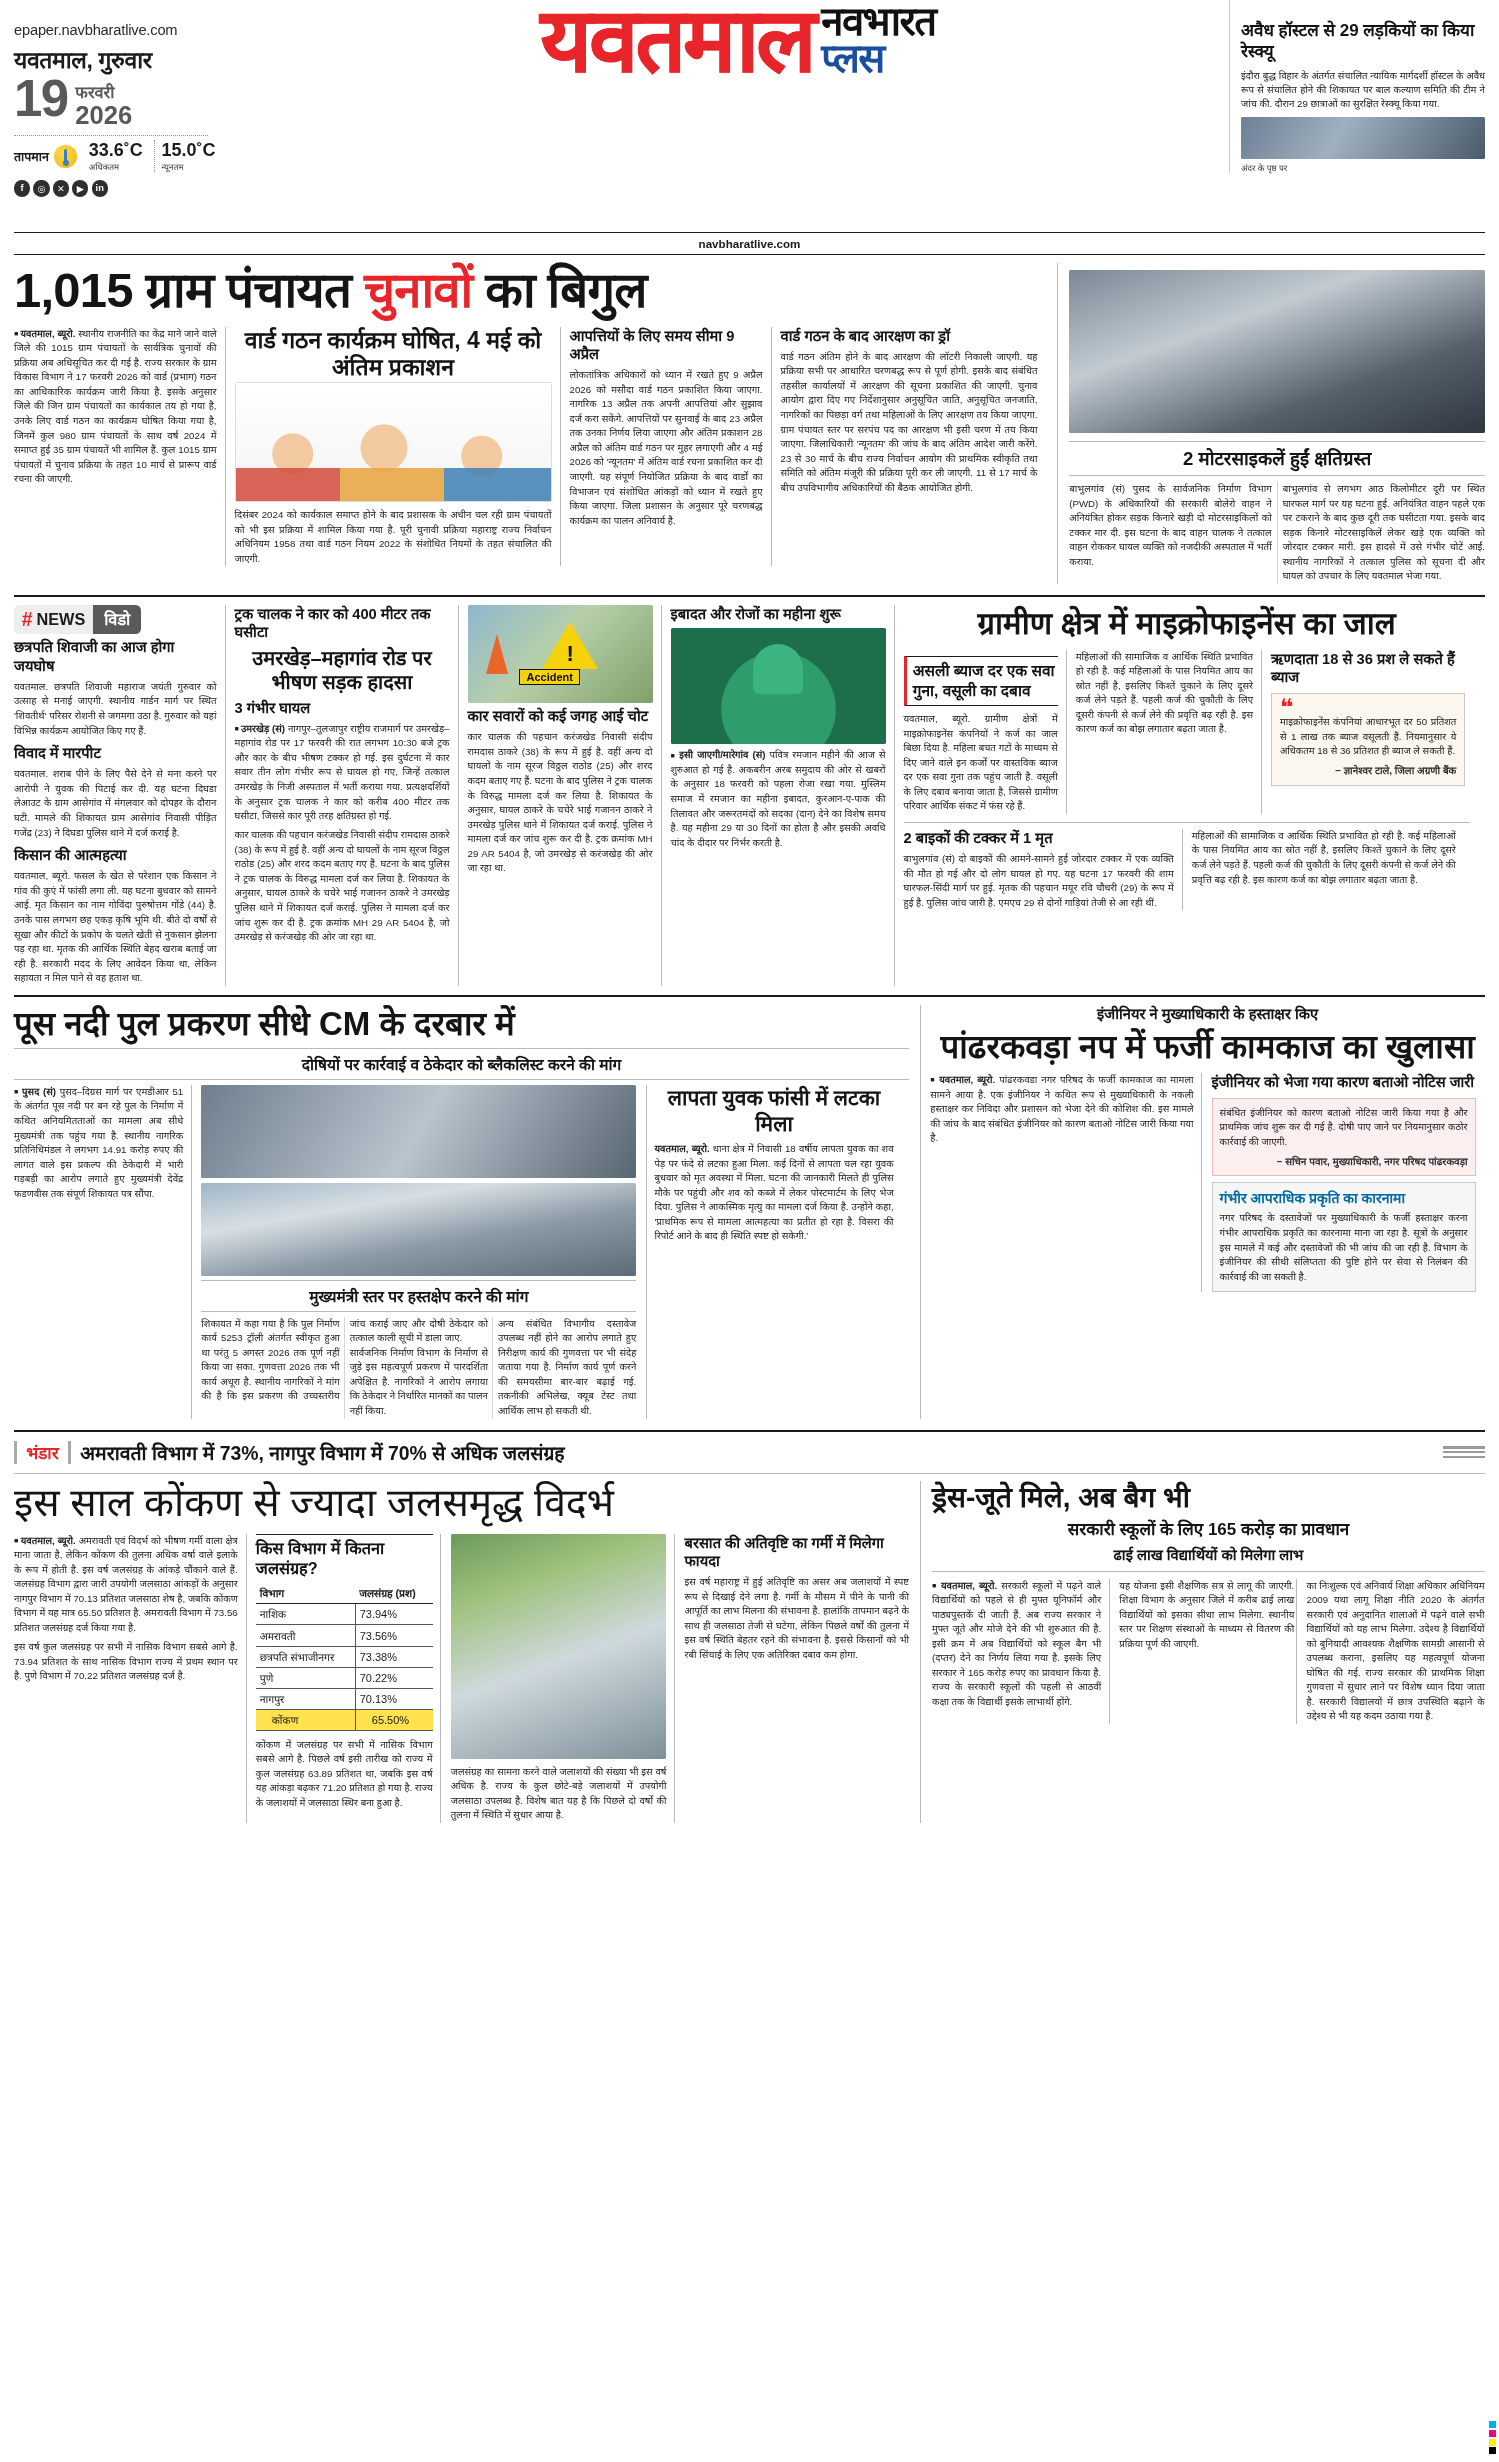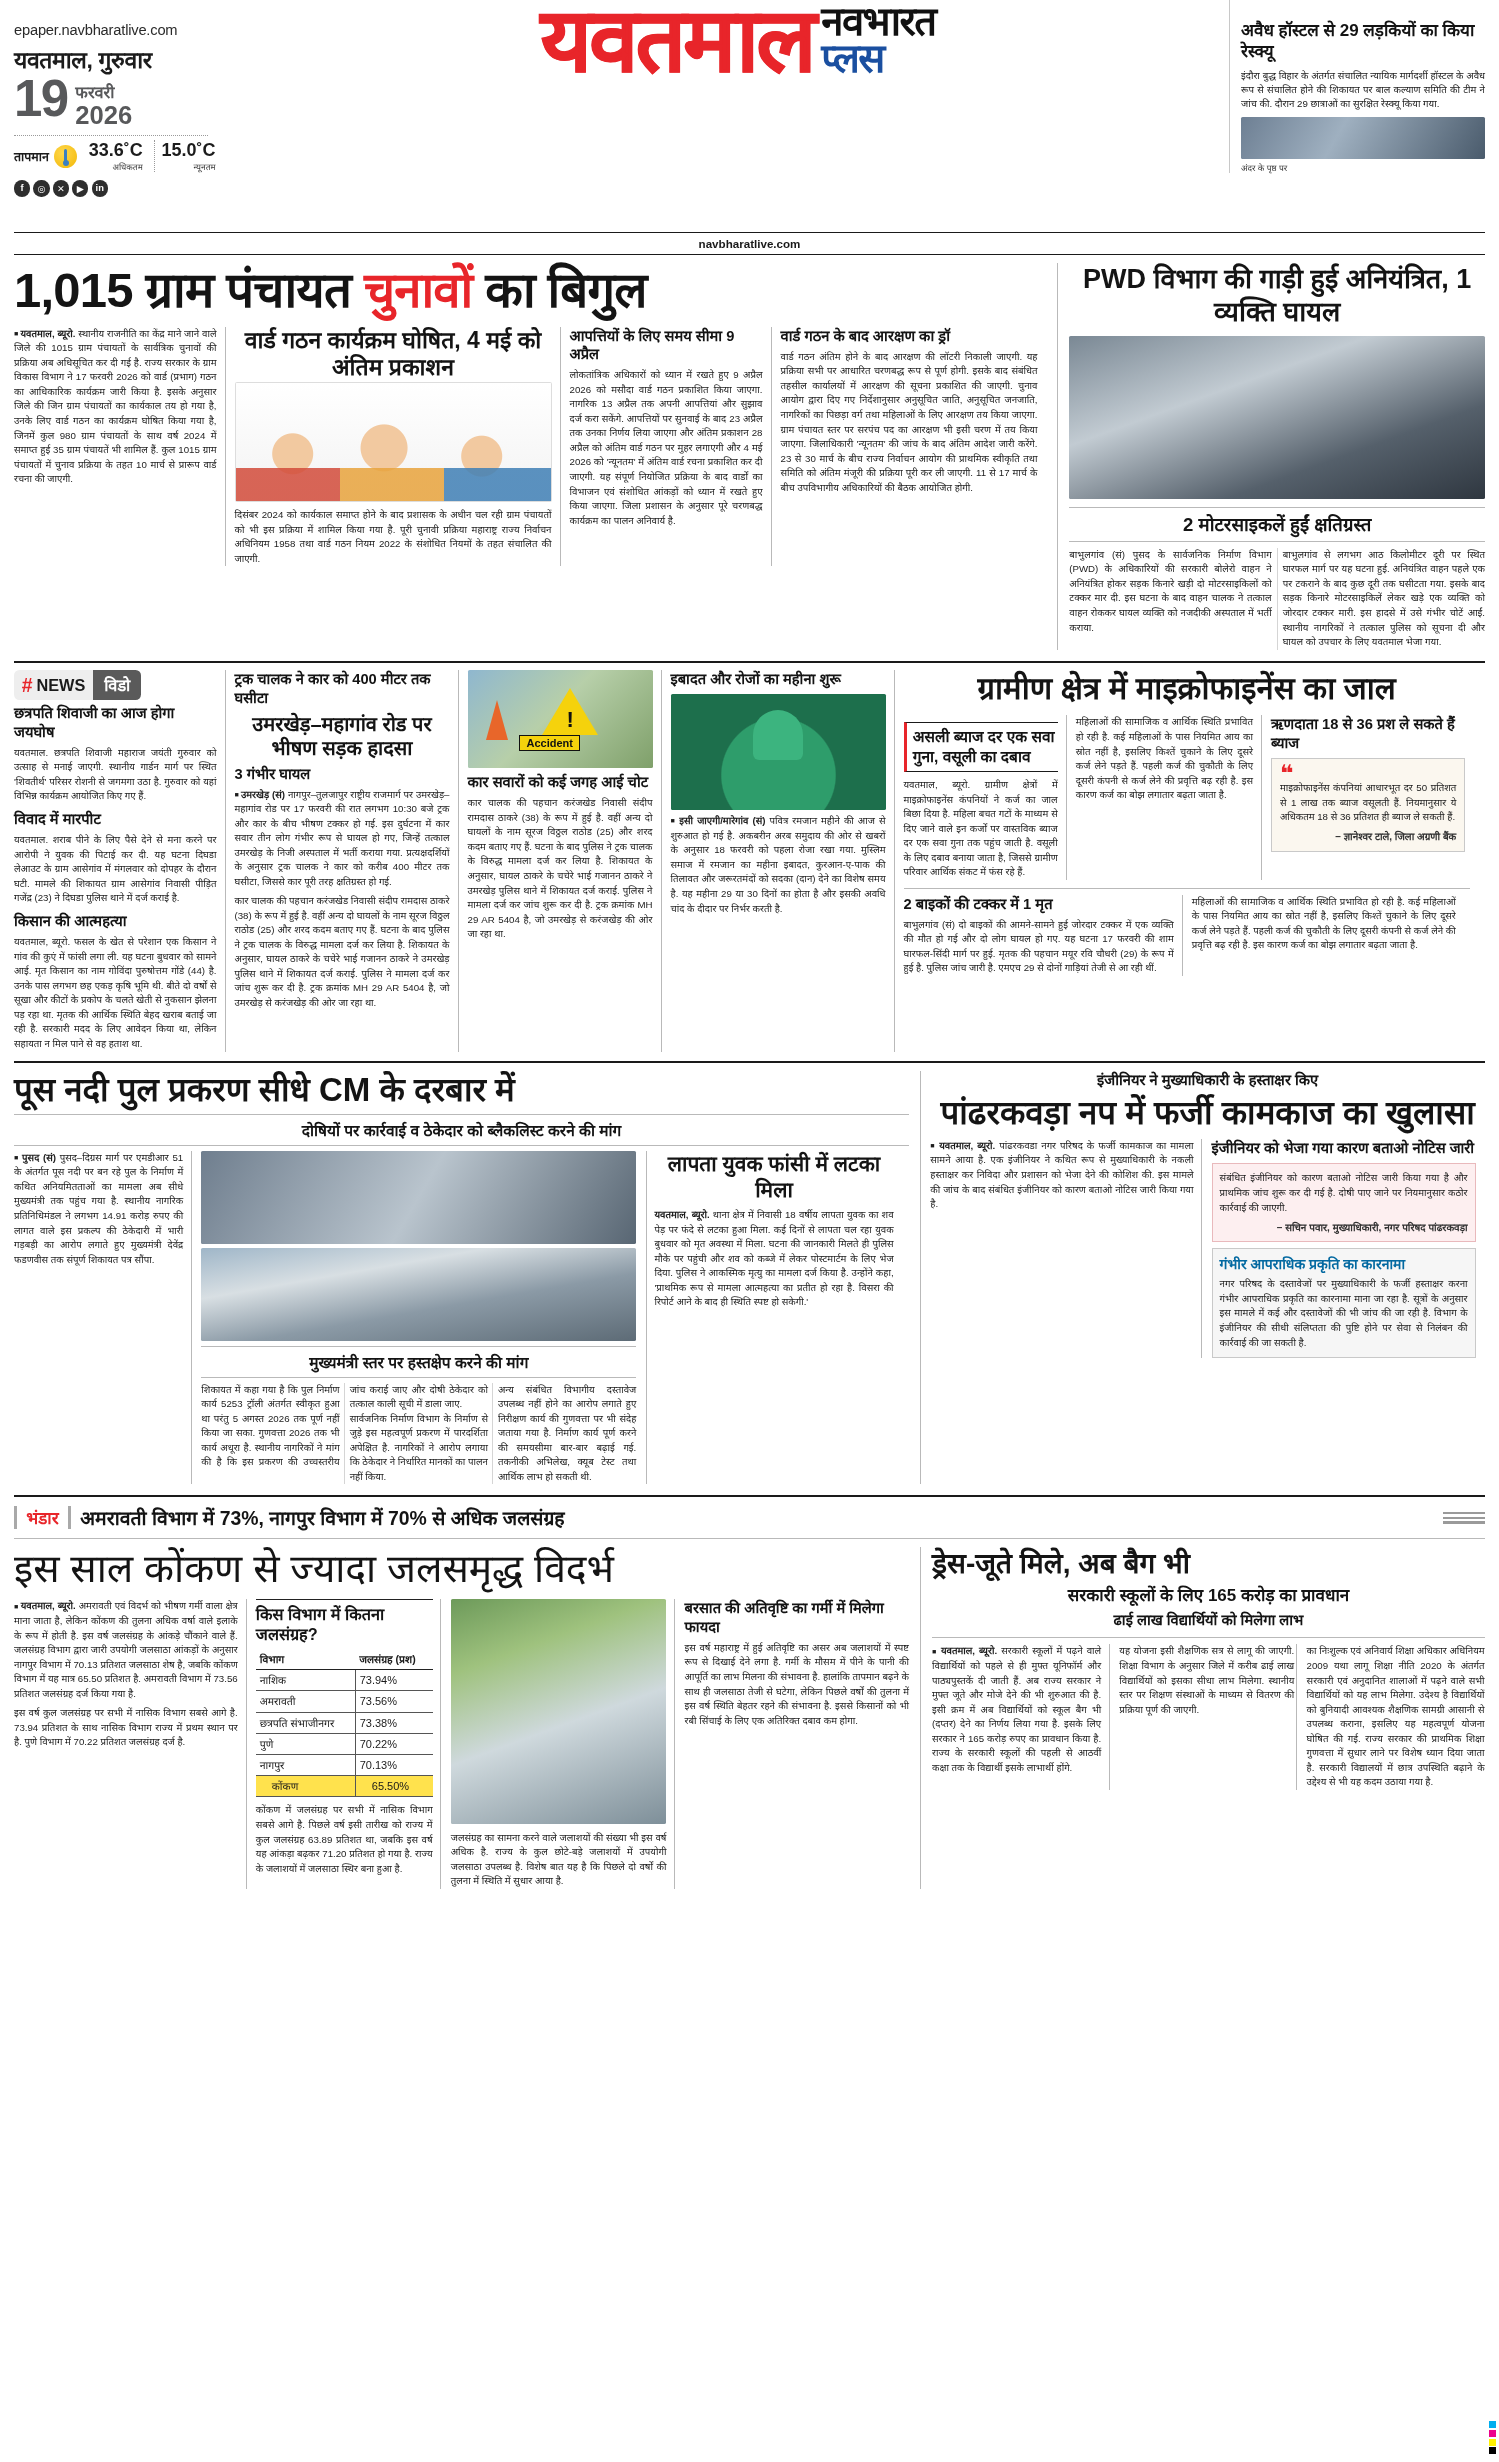--- a/index.html
+++ b/index.html
@@ -49,21 +49,21 @@
     position: relative; flex: 0 0 auto;
   }
   .thermo::after {
     content: ""; position: absolute; left: 10px; top: 3.9px;
     width: 3.1px; height: 13px; background: #3a7fc1; border-radius: 2.3px;
   }
   .thermo::before {
     content: ""; position: absolute; left: 8.5px; top: 14.7px;
     width: 6.2px; height: 6.2px; background: #3a7fc1; border-radius: 50%;
   }
-  .tempbox { text-align: right; padding: 0 6.2px; }
+  .tempbox { text-align: left; padding: 0 6.2px; }
   .tempbox + .tempbox { border-left: 1.6px dotted #9a9a9a; }
   .tempval { font-size: 18px; font-weight: bold; color: #1c1c1c; }
   .templbl { font-size: 8.5px; color: #3a3a3a; }
   .mh-social { display: flex; gap: 3.1px; margin-top: 7.8px; }
   .soc {
     width: 16.3px; height: 16.3px; border-radius: 50%; background: #2e2e2e;
     color: #fff; font-size: 9.3px; font-weight: bold;
     display: flex; align-items: center; justify-content: center;
   }
   .mh-center {
@@ -380,21 +380,20 @@
         </div>
 
         <div class="lc lc-4">
           <div class="hl-small mb6">वार्ड गठन के बाद आरक्षण का ड्रॉ</div>
           <div class="body-text">वार्ड गठन अंतिम होने के बाद आरक्षण की लॉटरी निकाली जाएगी. यह प्रक्रिया सभी पर आधारित चरणबद्ध रूप से पूर्ण होगी. इसके बाद संबंधित तहसील कार्यालयों में आरक्षण की सूचना प्रकाशित की जाएगी. चुनाव आयोग द्वारा दिए गए निर्देशानुसार अनुसूचित जाति, अनुसूचित जनजाति, नागरिकों का पिछड़ा वर्ग तथा महिलाओं के लिए आरक्षण तय किया जाएगा. ग्राम पंचायत स्तर पर सरपंच पद का आरक्षण भी इसी चरण में तय किया जाएगा. जिलाधिकारी 'न्यूनतम' की जांच के बाद अंतिम आदेश जारी करेंगे. 23 से 30 मार्च के बीच राज्य निर्वाचन आयोग की प्राथमिक स्वीकृति तथा समिति को अंतिम मंजूरी की प्रक्रिया पूरी कर ली जाएगी. 11 से 17 मार्च के बीच उपविभागीय अधिकारियों की बैठक आयोजित होगी.</div>
         </div>
       </div>
     </div>
 
     <div class="lead-right">
-      <div class="pwd-hl">PWD विभाग की गाड़ी हुई अनियंत्रित, 1 व्यक्ति घायल</div>
       <div class="pwd-photo"></div>
       <div class="pwd-sub">2 मोटरसाइकलें हुईं क्षतिग्रस्त</div>
       <div class="two-col mt8">
         <div class="body-text">बाभुलगांव (सं) पुसद के सार्वजनिक निर्माण विभाग (PWD) के अधिकारियों की सरकारी बोलेरो वाहन ने अनियंत्रित होकर सड़क किनारे खड़ी दो मोटरसाइकिलों को टक्कर मार दी. इस घटना के बाद वाहन चालक ने तत्काल वाहन रोककर घायल व्यक्ति को नजदीकी अस्पताल में भर्ती कराया.</div>
         <div class="body-text mt6">बाभुलगांव से लगभग आठ किलोमीटर दूरी पर स्थित घारफल मार्ग पर यह घटना हुई. अनियंत्रित वाहन पहले एक पर टकराने के बाद कुछ दूरी तक घसीटता गया. इसके बाद सड़क किनारे मोटरसाइकिलें लेकर खड़े एक व्यक्ति को जोरदार टक्कर मारी. इस हादसे में उसे गंभीर चोटें आईं. स्थानीय नागरिकों ने तत्काल पुलिस को सूचना दी और घायल को उपचार के लिए यवतमाल भेजा गया.</div>
       </div>
     </div>
   </div>
 
   <div class="band2">

